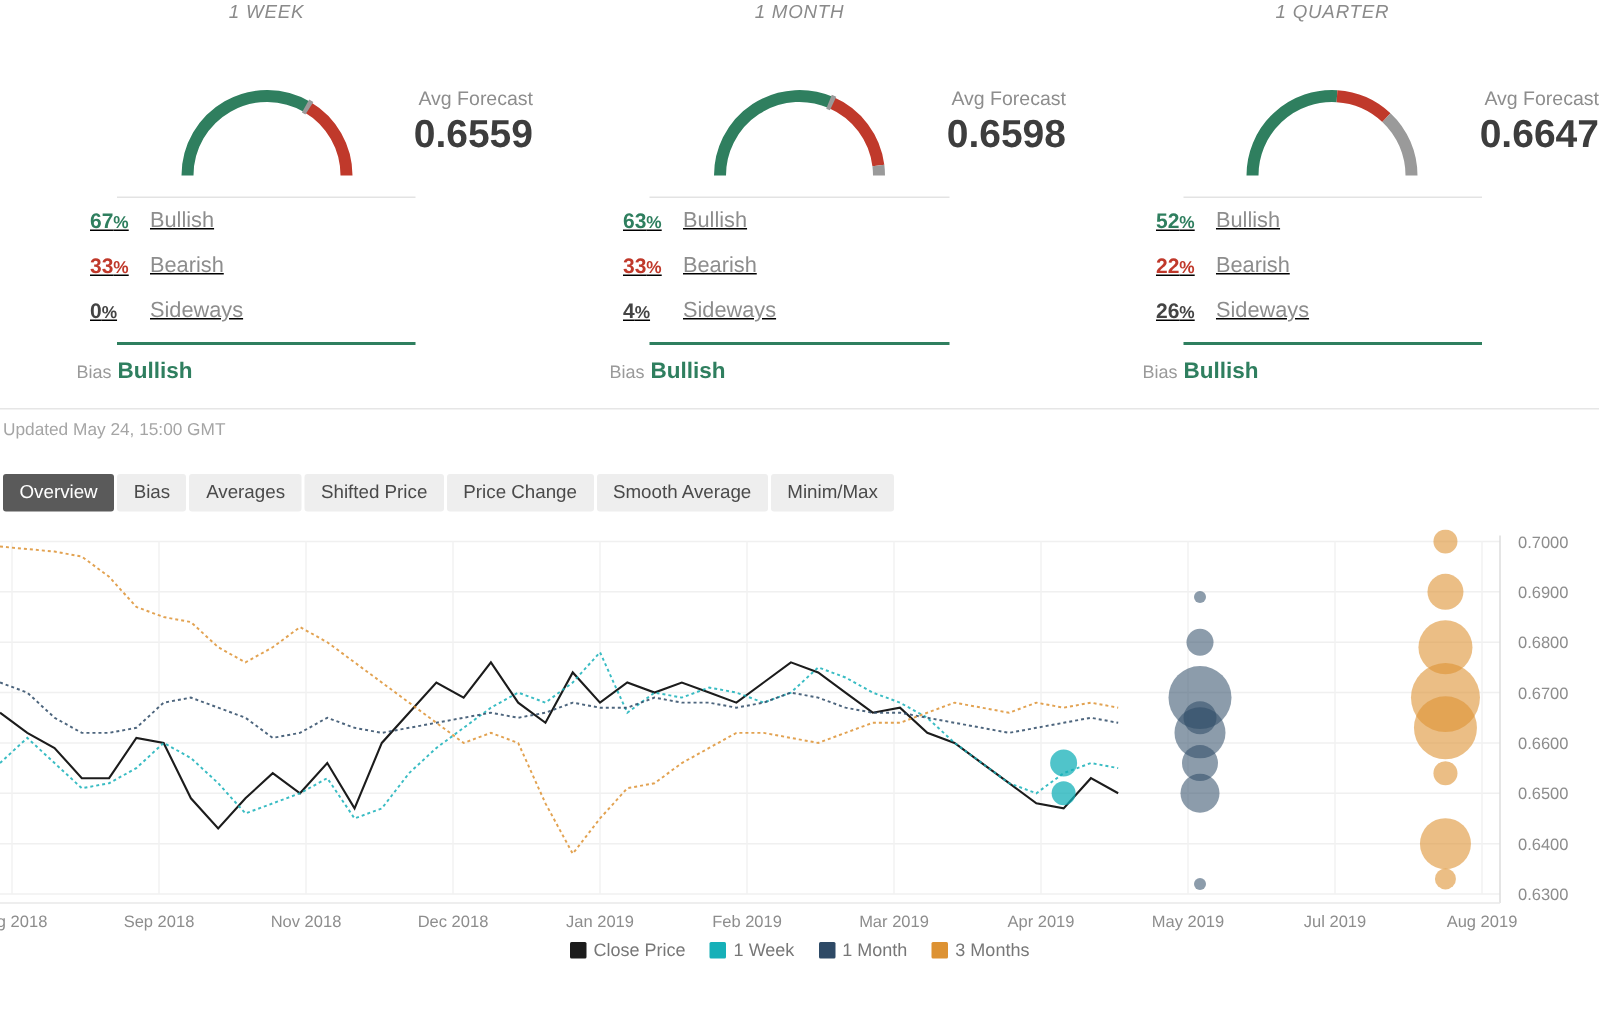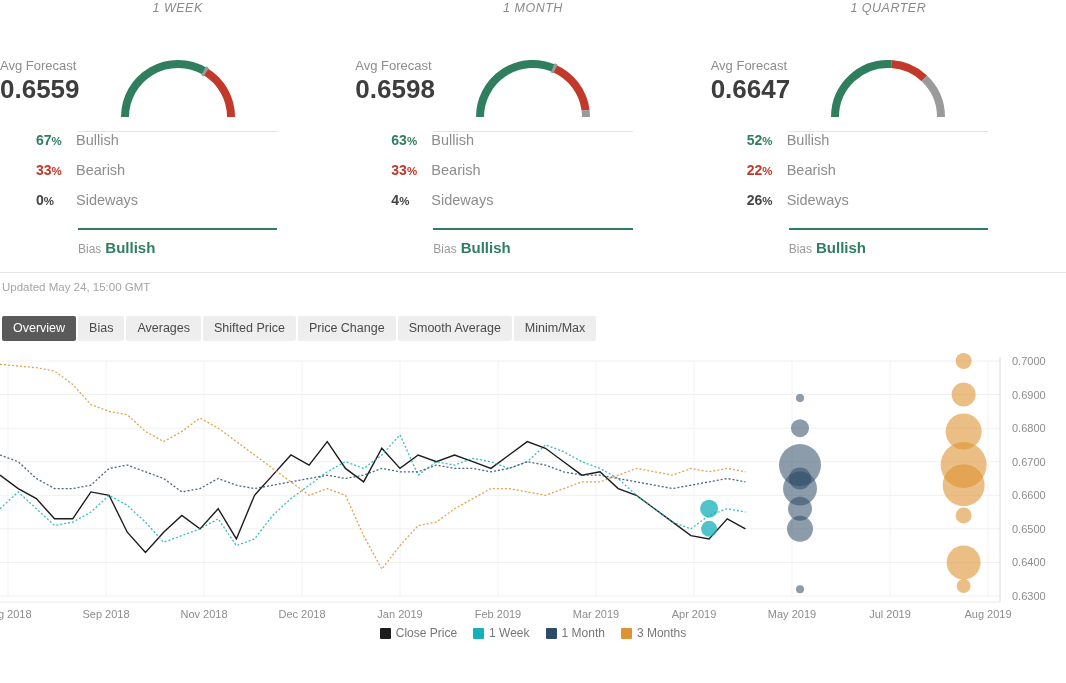--- a/index.html
+++ b/index.html
@@ -16,45 +16,46 @@
   .cards { display: flex; width: 1066px; height: 272px; }
   .card { flex: 1 1 0; position: relative; }
   .card + .card { }
   .card-title {
     text-align: center; font-size: 12.5px; font-style: italic;
     color: #8a8a8a; letter-spacing: .5px; padding-top: 1px; font-weight: 400;
   }
   .gauge-wrap { position: relative; height: 100px; margin-top: 6px; }
   .gauge-svg { display: block; margin: 0 auto; }
   .gauge-center {
-    position: absolute; left: 0; right: 0; top: 37px; text-align: left;
+    position: absolute; left: 0; right: 0; top: 37px; text-align: right;
     pointer-events: none;
   }
   .gauge-label { font-size: 13px; color: #8d8d8d; line-height: 16px; }
   .gauge-value { font-size: 26px; color: #3d3d3d; line-height: 30px; font-weight: 700; }
 
   .card-hr { height: 1px; background: #e3e3e3; margin: 10px 78px 0 78px; }
   .card .card-hr { }
 
   .stats { margin: 0; padding: 0 0 0 0; }
   .stat-row {
-    display: flex; align-items: flex-start; height: 30px;
-    padding-left: 36px;
+    display: flex; align-items: center; height: 30px;
+    padding-left: 60px;
+    text-decoration: underline;
   }
   .stat-pct {
     width: 40px; font-size: 14px; font-weight: bold; flex: 0 0 40px;
   }
   .stat-pct .unit { font-size: 11.5px; font-weight: bold; }
   .pct-bull { color: #2f7f5f; }
   .pct-bear { color: #c0392b; }
   .pct-side { color: #444444; }
   .stat-name { font-size: 14.5px; color: #8d8d8d; }
 
   .bias-line { height: 2px; background: #2f7f5f; margin: 6px 78px 0 78px; }
-  .bias-row { padding-left: 78px; padding-top: 9px; }
+  .bias-row { padding-left: 51px; padding-top: 9px; }
   .bias-label { font-size: 12px; color: #9a9a9a; }
   .bias-value { font-size: 15px; font-weight: bold; color: #2f7f5f; margin-left: 4px; }
 
   
   .section-div { height: 1px; background: #e6e6e6; width: 1066px; }
   .updated { font-size: 11.5px; color: #a5a5a5; padding: 8px 0 0 2px; }
 
   
   .tabs { display: flex; gap: 2px; padding: 23px 0 0 2px; }
   .tab {

